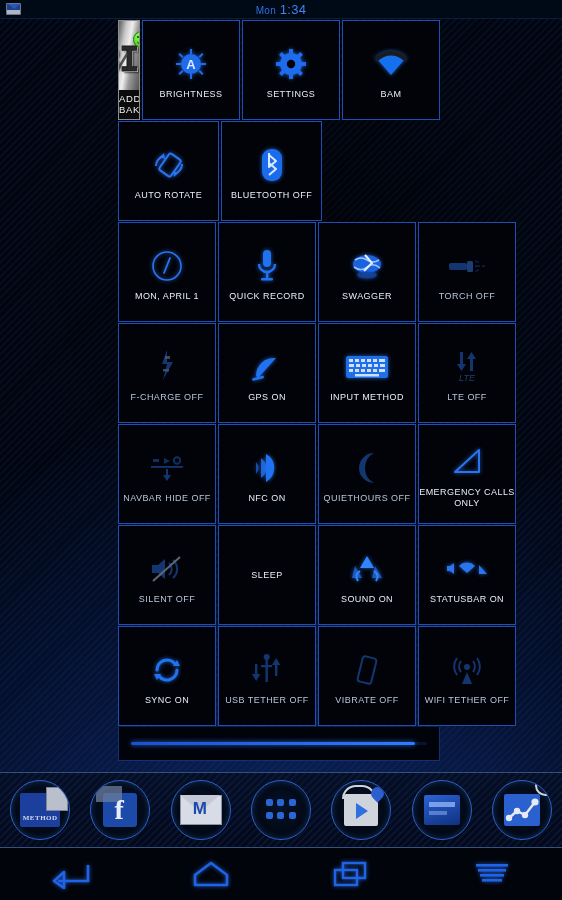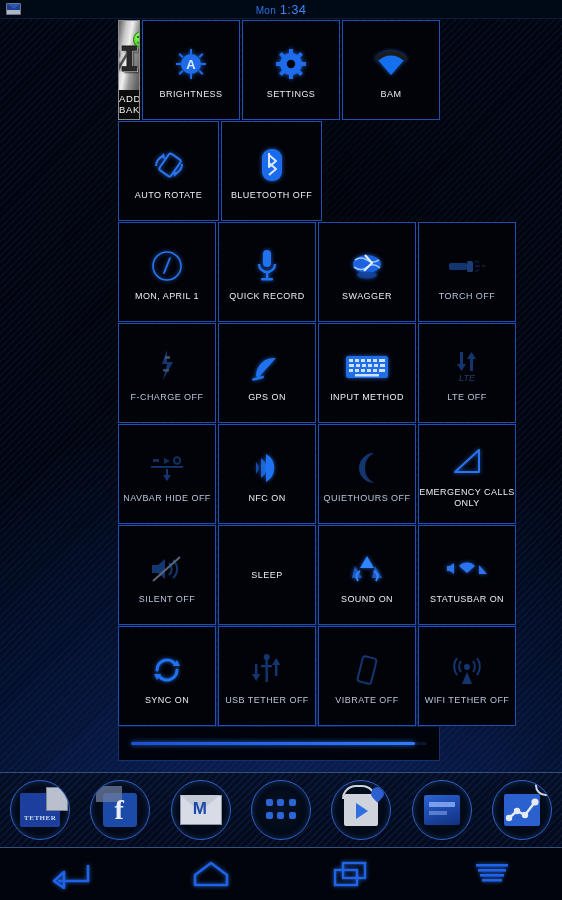--- a/index.html
+++ b/index.html
@@ -568,21 +568,21 @@
     <div class="slider-track">
       <div class="slider-fill" id="sliderFill" style="width: 96%;"></div>
     </div>
   </div>
 </div>
 
 <div id="dock">
 
   <div class="dockicon">
     <span class="nf">
-      <span>TETHER</span>
+      <span>METHOD</span>
     </span>
   </div>
 
   <div class="dockicon">
     <span class="fb"></span>
   </div>
 
   <div class="dockicon">
     <span class="gm"></span>
   </div>

